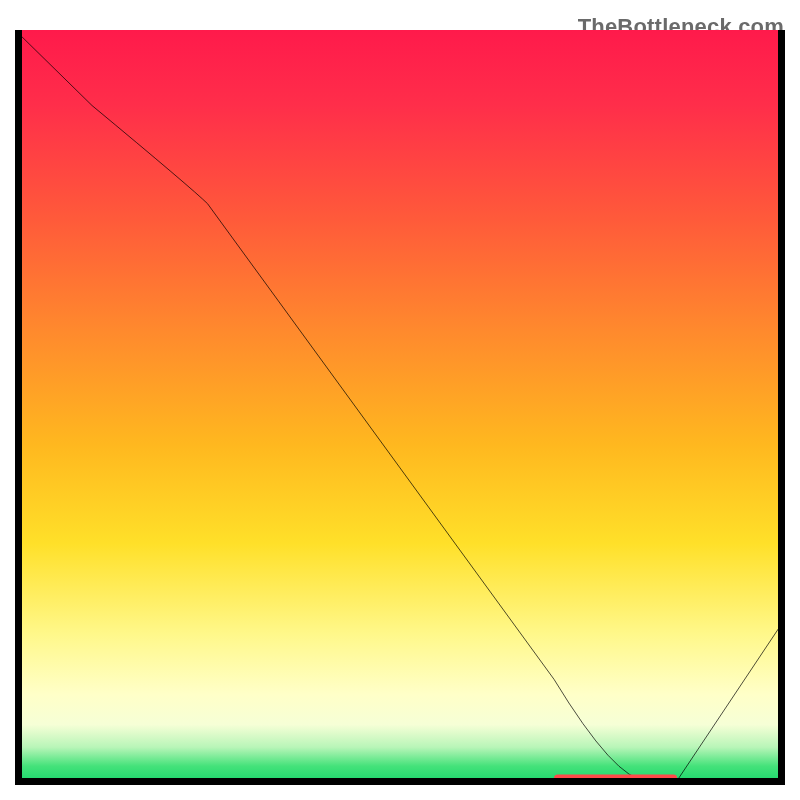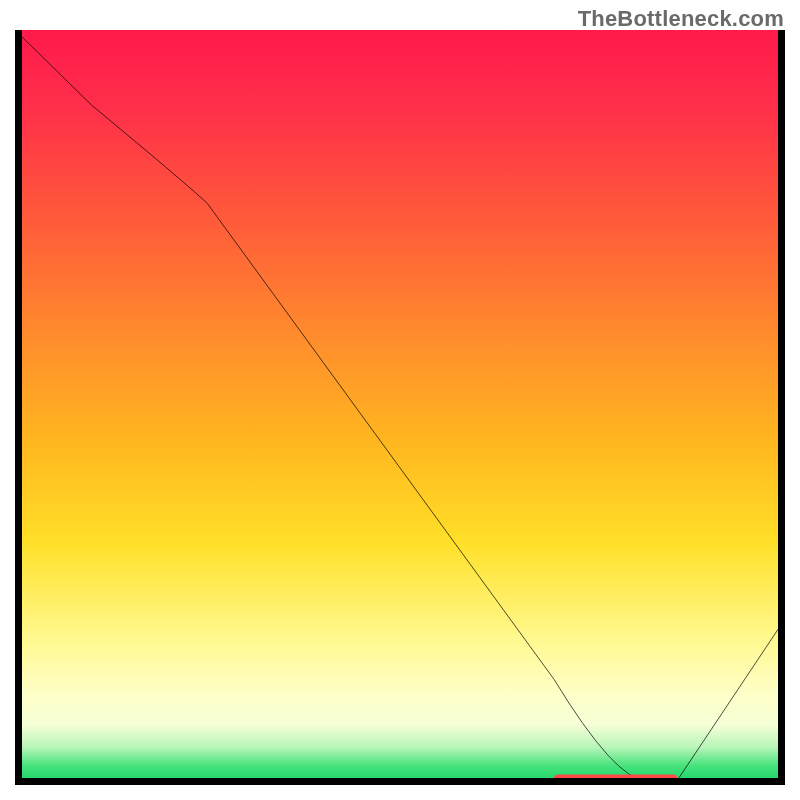--- a/index.html
+++ b/index.html
@@ -11,21 +11,21 @@
     font-family: Arial, Helvetica, sans-serif;
     overflow: hidden;
   }
   .canvas {
     position: relative;
     width: 800px;
     height: 800px;
   }
   .watermark {
     position: absolute;
-    top: 6px;
+    top: 14px;
     right: 16px;
     font-size: 22px;
     font-weight: 600;
     color: #6a6a6a;
     letter-spacing: 0.2px;
   }
   .plot {
     position: absolute;
     left: 15px;
     top: 30px;

